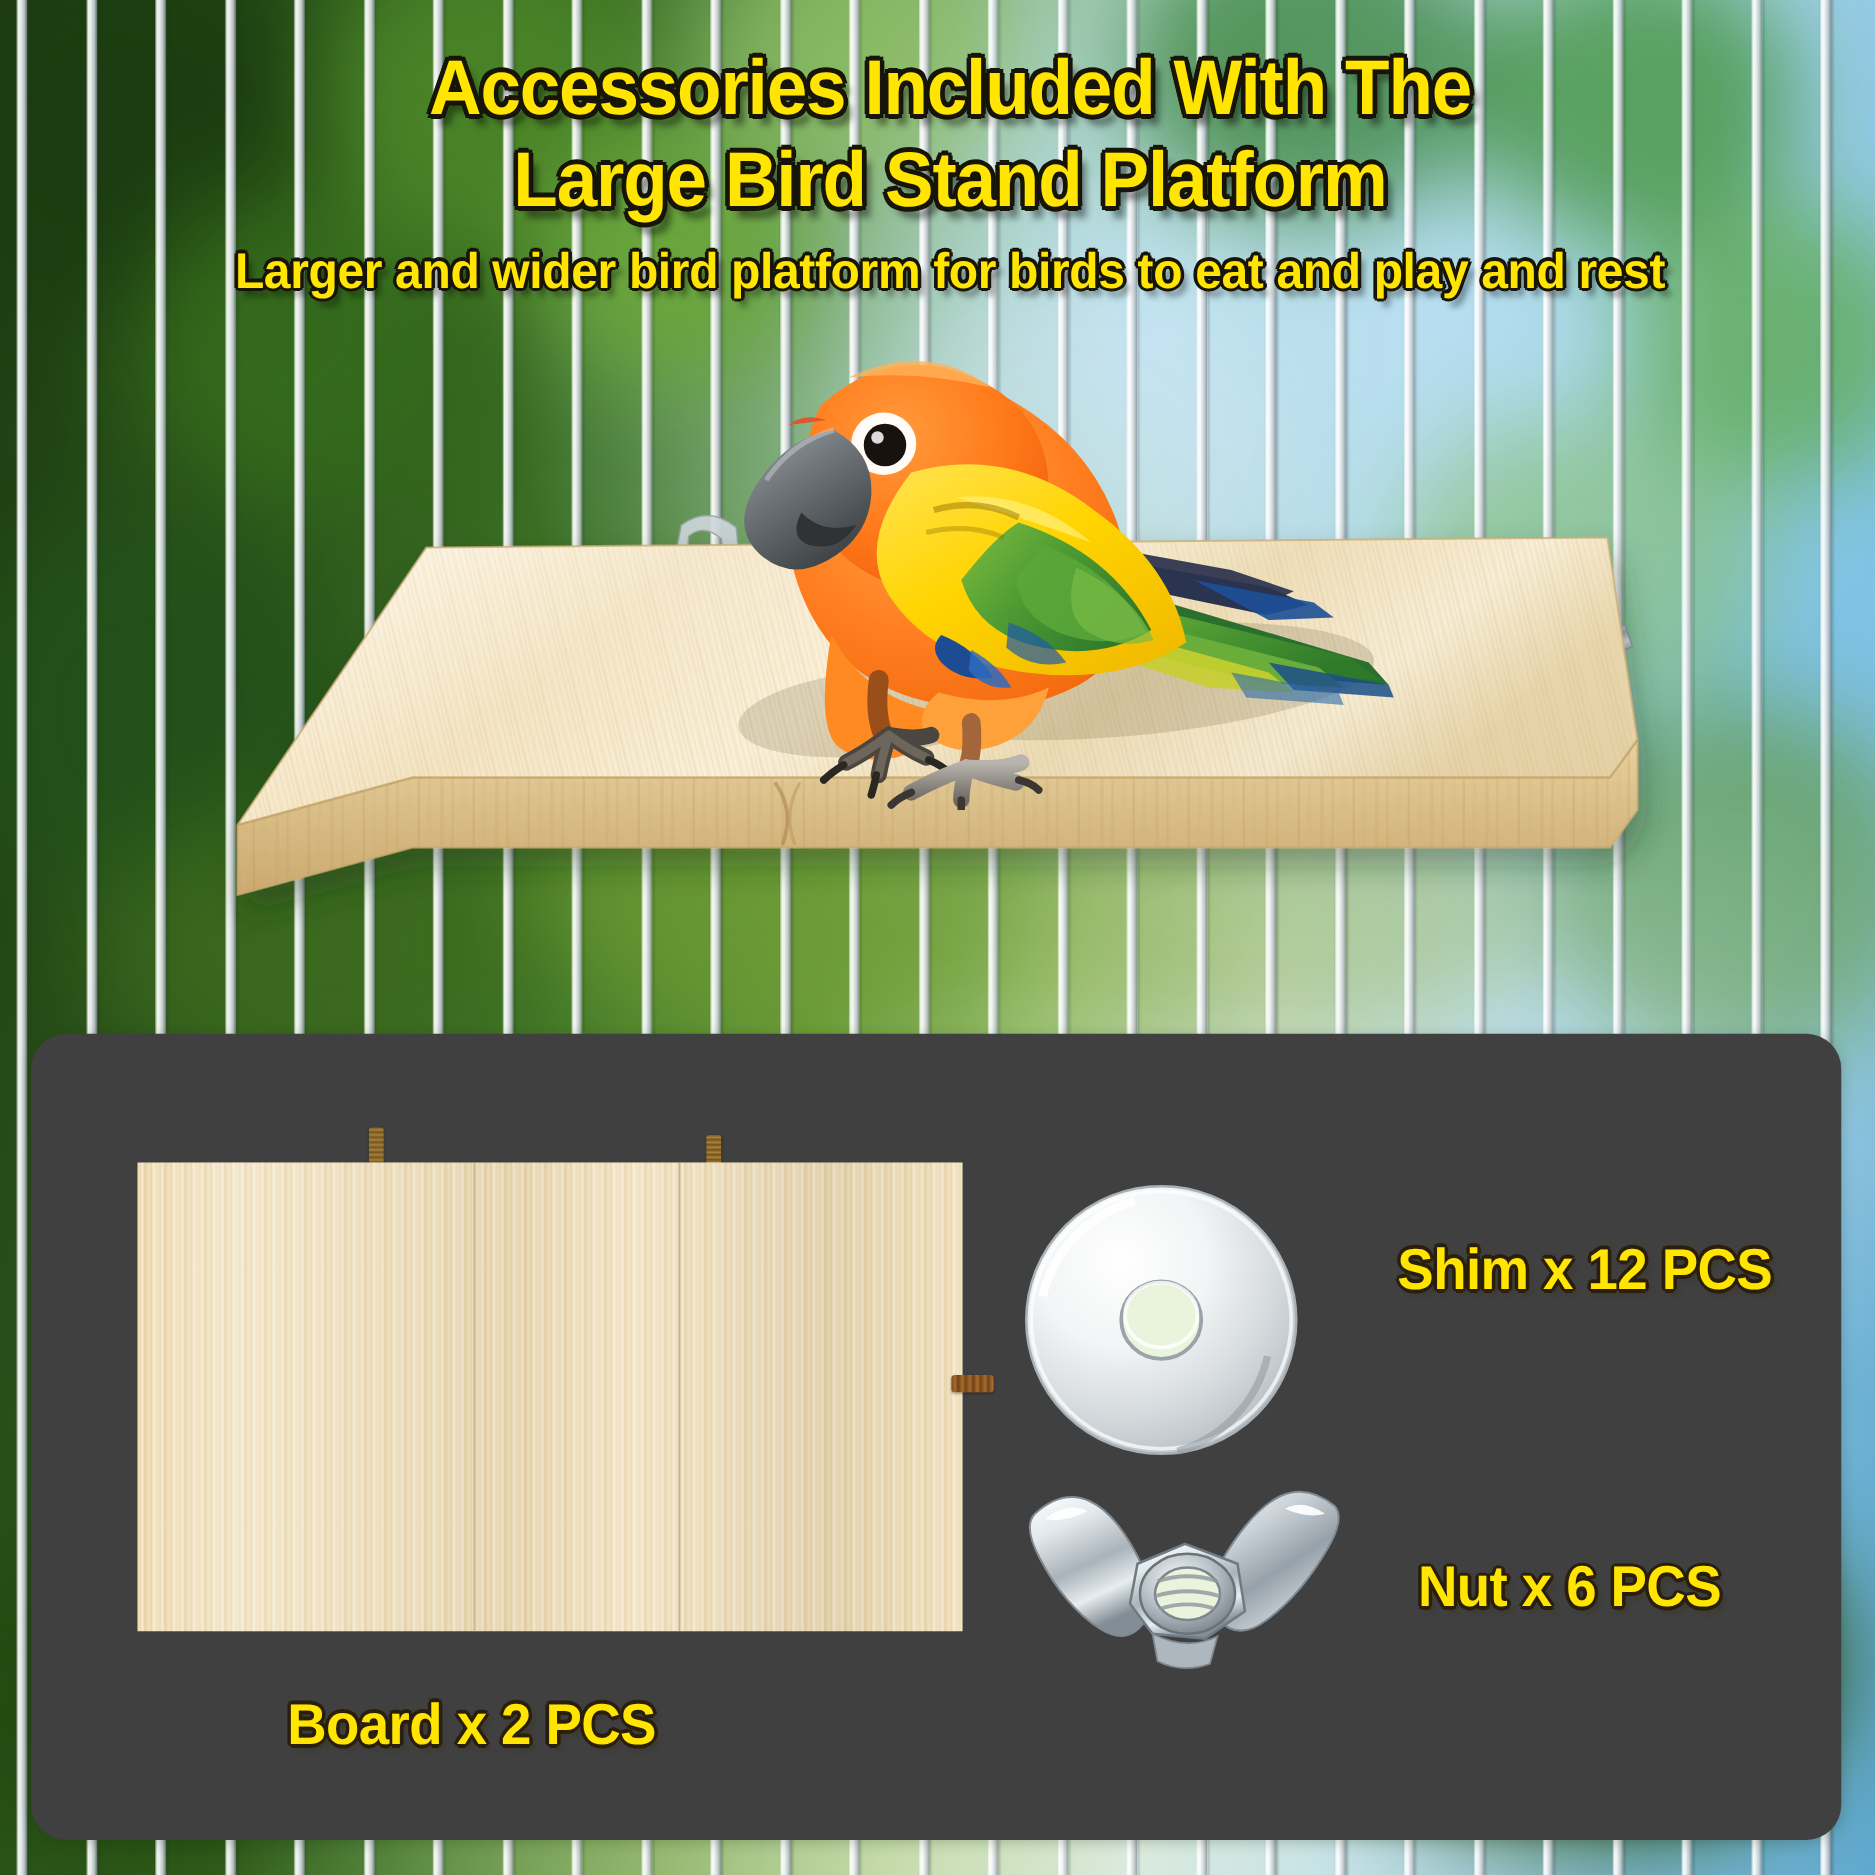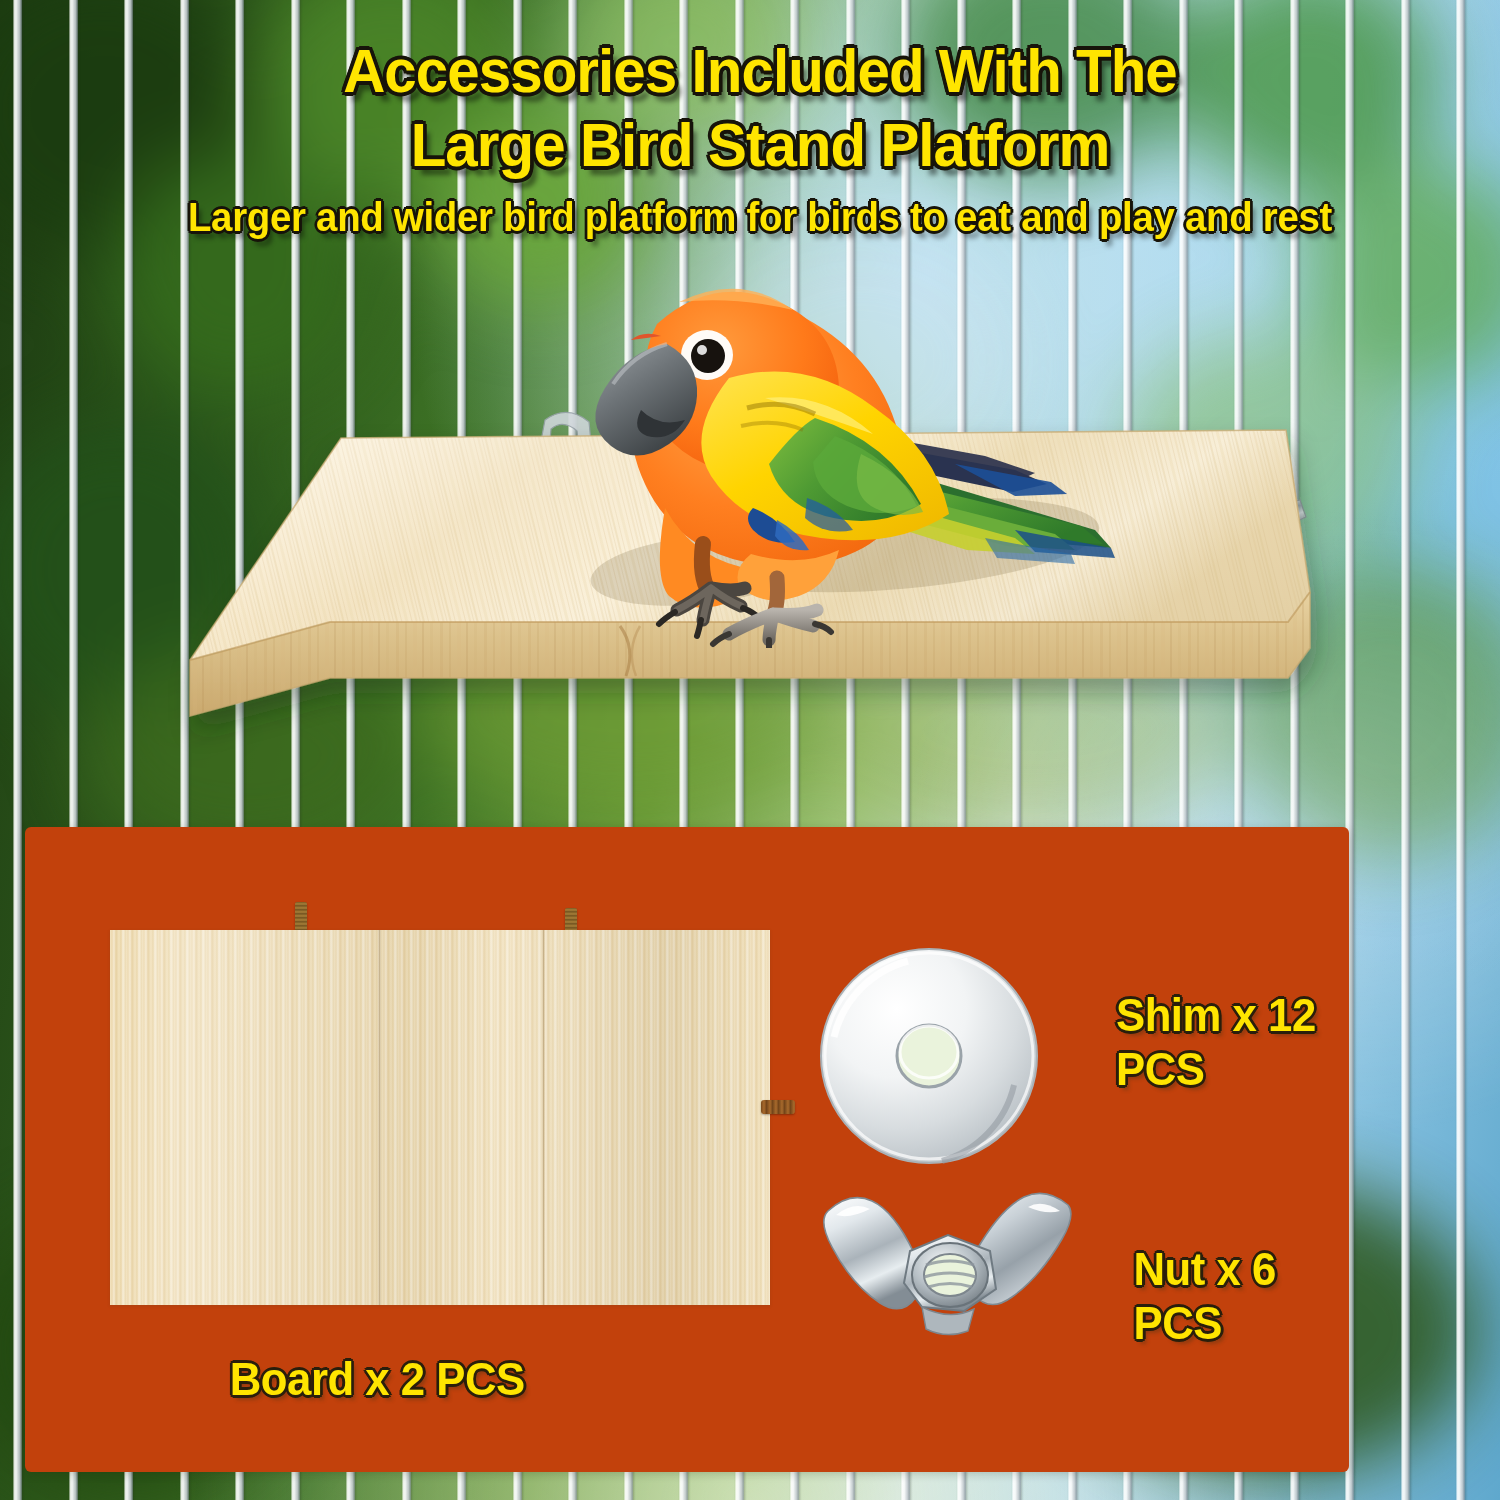--- a/index.html
+++ b/index.html
@@ -78,22 +78,22 @@
   }
 
   
   #hero-platform { position:absolute; left:0; top:0; width:1500px; height:800px; z-index:20; }
 
   
   #bird { position:absolute; left:515px; top:258px; width:620px; height:390px; z-index:22; }
 
   
   #panel {
-    position:absolute; left:25px; top:827px; width:1324px; height:645px;
-    background:#c2410c; border-radius:6px; z-index:25;
+    position:absolute; left:25px; top:827px; width:1448px; height:645px;
+    background:#404040; border-radius:28px; z-index:25;
     box-shadow:0 2px 10px rgba(30,50,20,.22);
   }
 
   .board-wrap { position:absolute; left:60px; top:75px; width:690px; height:400px; }
   .board {
     position:absolute; left:25px; top:28px; width:660px; height:375px;
     background:
       linear-gradient(to right,
         rgba(255,255,255,0) 0%, rgba(255,255,255,.25) 12%, rgba(0,0,0,.03) 46%,
         rgba(255,255,255,.2) 60%, rgba(0,0,0,.05) 84%, rgba(255,255,255,.1) 100%),

